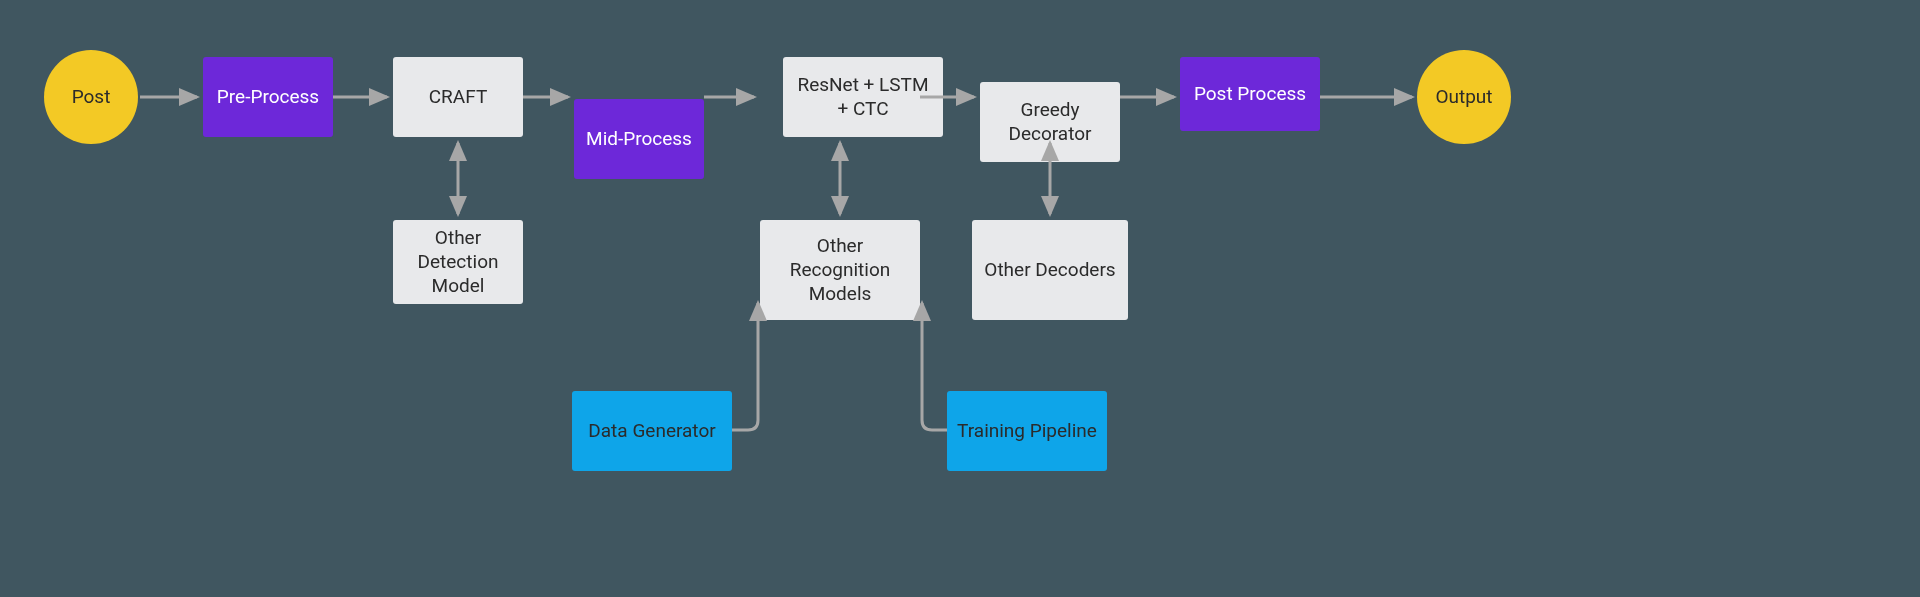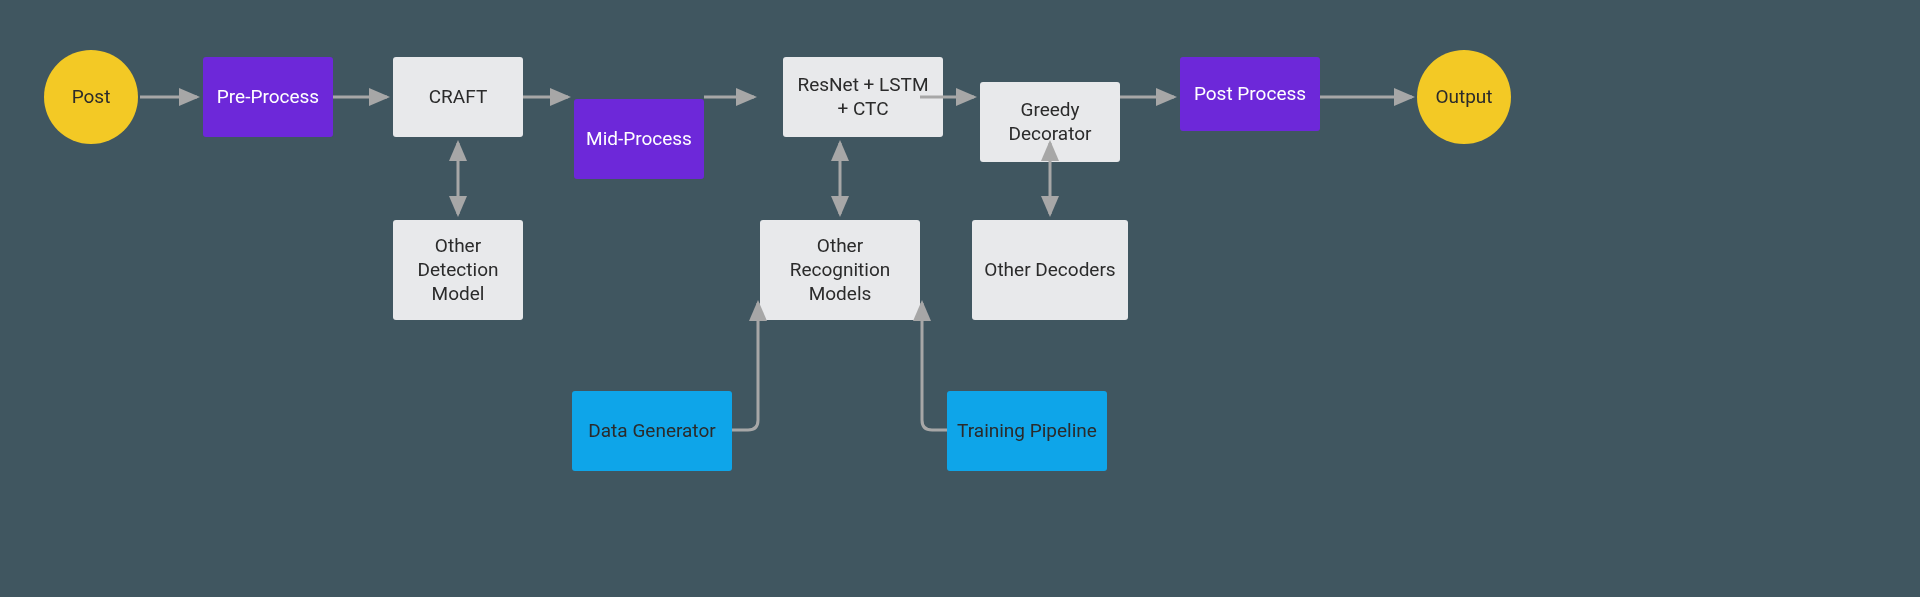--- a/index.html
+++ b/index.html
@@ -72,21 +72,21 @@
 </div>
 
 <div class="node green" style="left:1180px; top:57px; width:140px; height:74px;">
   <span>Post Process</span>
 </div>
 
 <div class="node circle" style="left:1417px; top:50px; width:94px; height:94px;">
   <span>Output</span>
 </div>
 
-<div class="node gray" style="left:393px; top:220px; width:130px; height:100px;">
+<div class="node gray" style="left:393px; top:220px; width:130px; height:84px;">
   <span>Other Detection Model</span>
 </div>
 
 <div class="node gray" style="left:760px; top:220px; width:160px; height:100px;">
   <span>Other Recognition Models</span>
 </div>
 
 <div class="node gray" style="left:972px; top:220px; width:156px; height:100px;">
   <span>Other Decoders</span>
 </div>

